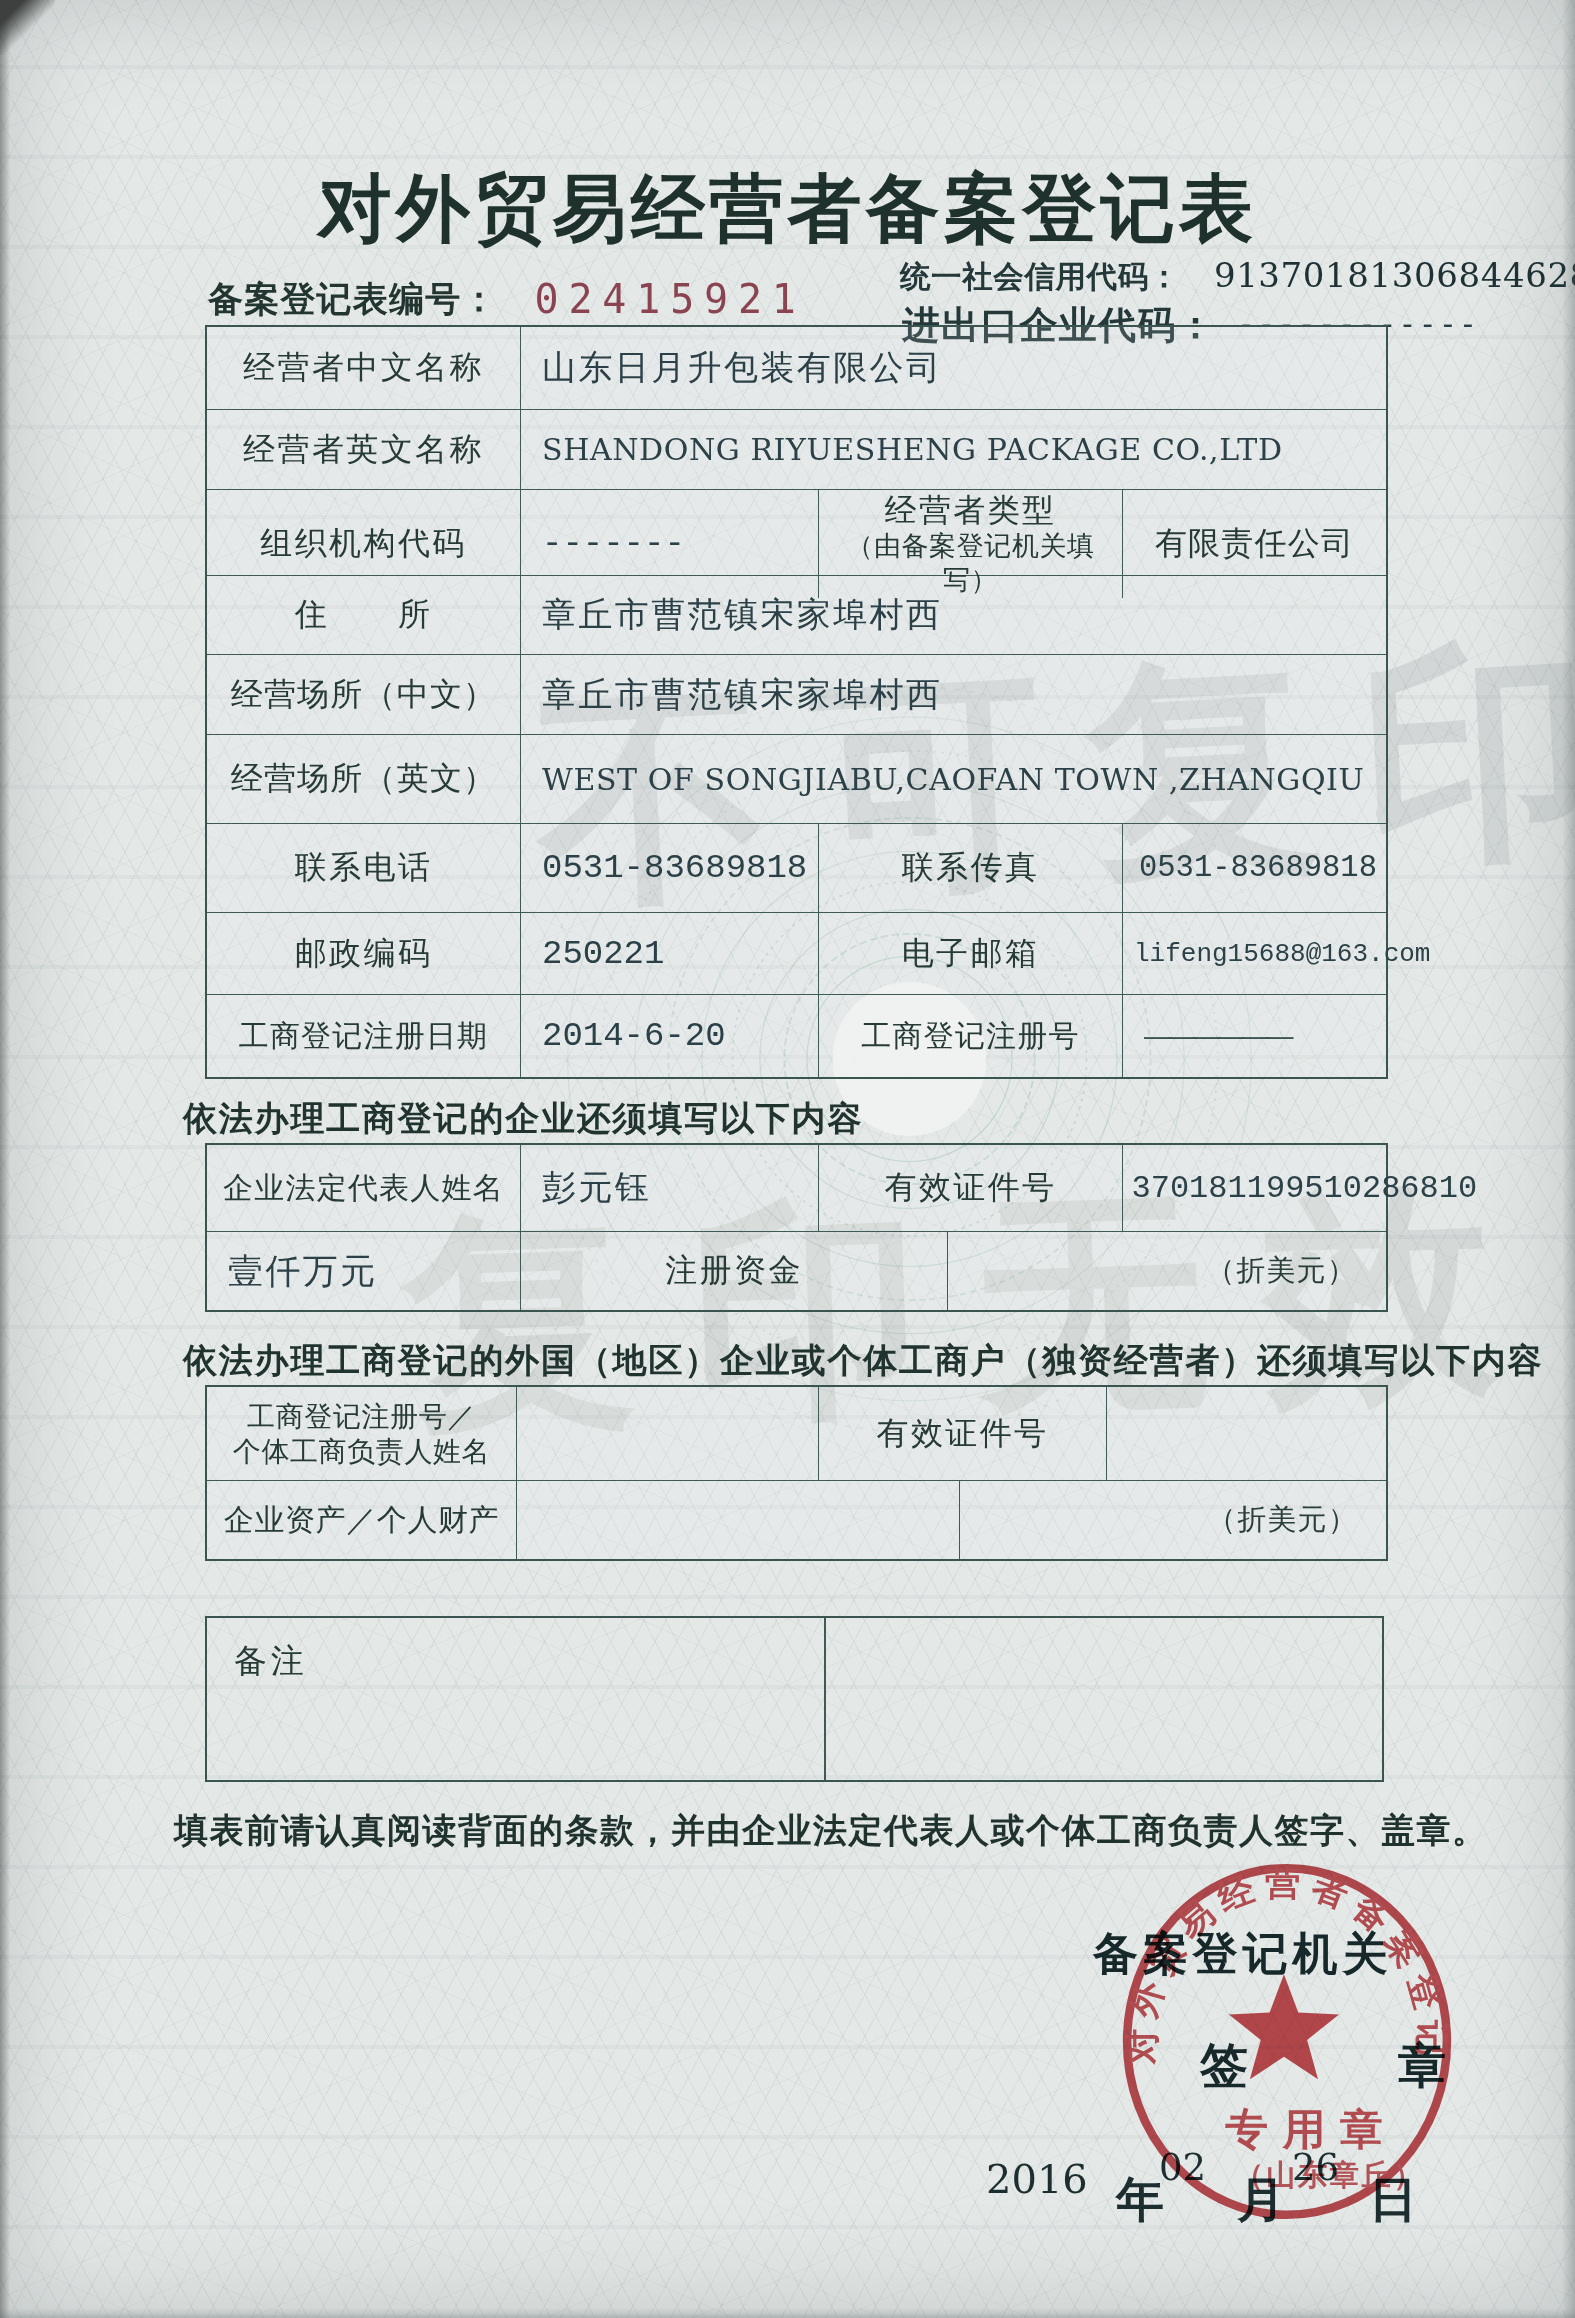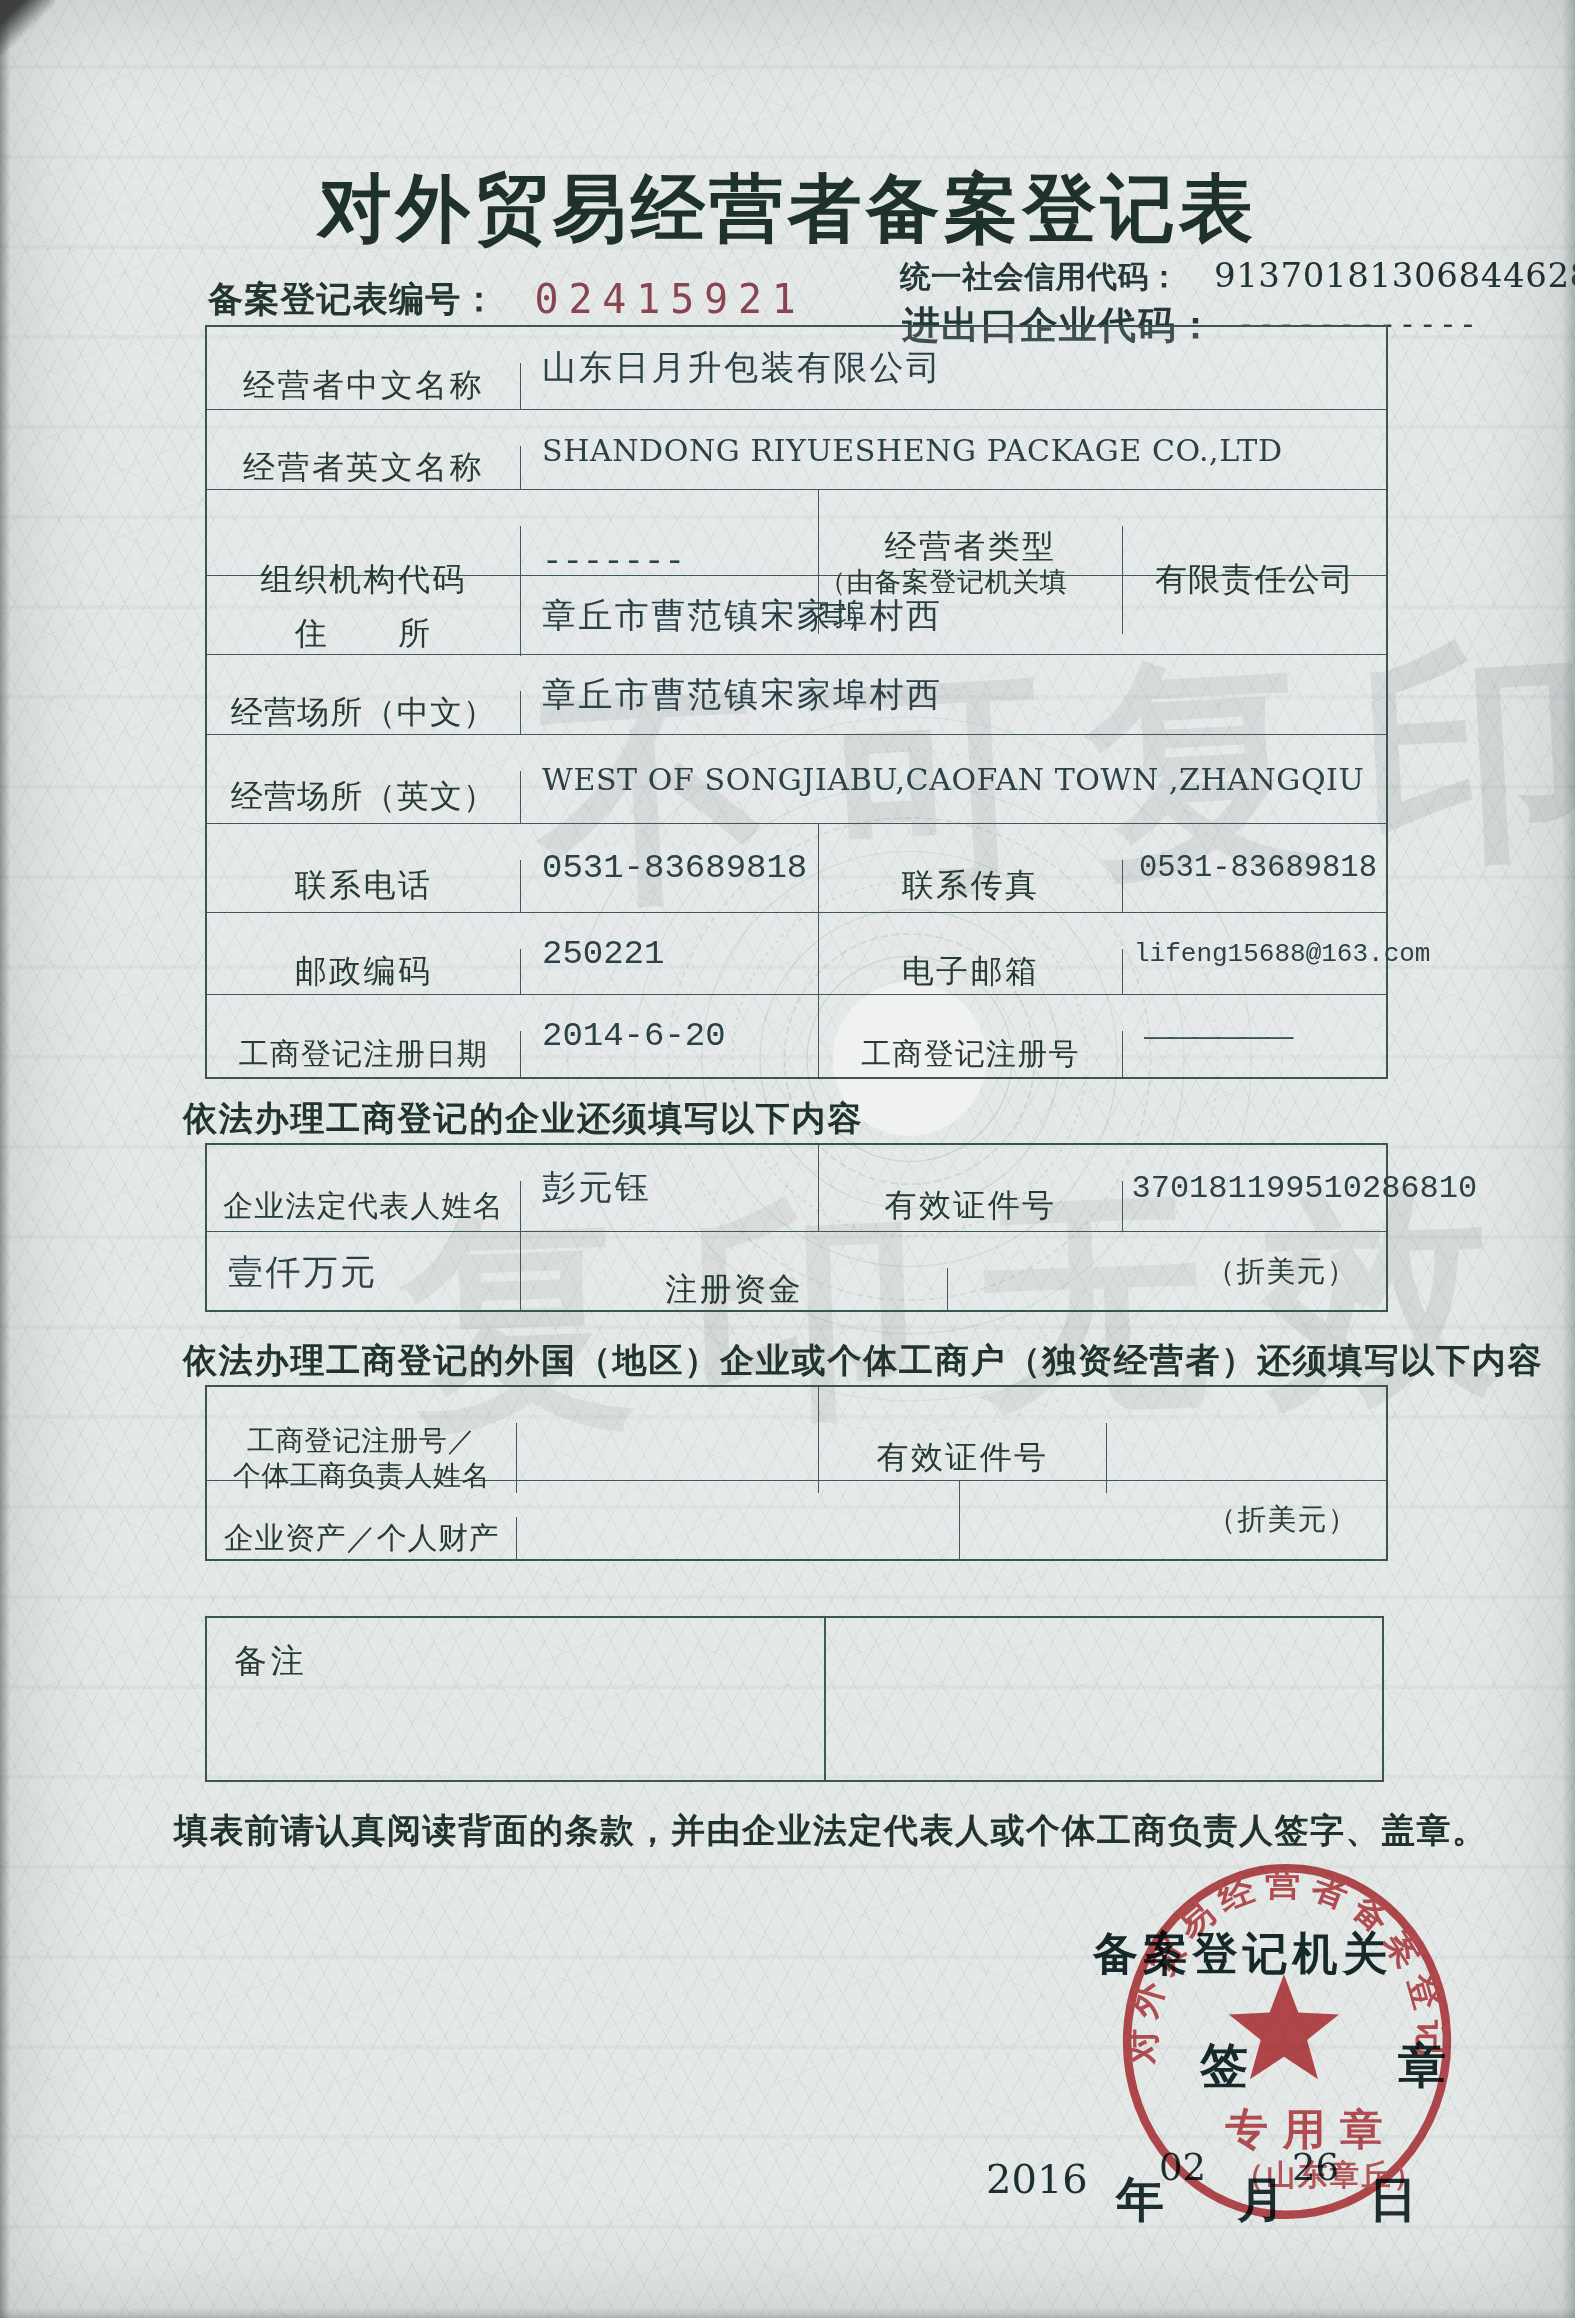--- a/index.html
+++ b/index.html
@@ -38,21 +38,21 @@
   .code-line1 .val{font-family:"DejaVu Serif",serif;font-size:34px;margin-left:34px;letter-spacing:0.6px;color:#1e3134;}
   .code-line2{left:902px;top:300px;white-space:nowrap;}
   .code-line2 .lbl{font-size:38px;font-weight:bold;letter-spacing:1.2px;}
   .code-line2 .val{font-family:"DejaVu Sans Mono",monospace;font-size:30.5px;letter-spacing:1.8px;margin-left:21.4px;color:#2a3f44;vertical-align:3.7px;}
   
   .tbl{border:2.4px solid #3a5450;background:rgba(244,247,246,.12);}
   .trow{display:grid;border-bottom:1.8px solid #3f5a56;}
   .trow:last-child{border-bottom:none;}
   .cell{border-right:1.8px solid #3f5a56;display:flex;align-items:center;min-width:0;}
   .cell:last-child{border-right:none;}
-  .lblc{justify-content:center;font-size:32px;letter-spacing:2.4px;color:#263a36;margin-top:36px;}
+  .lblc{justify-content:center;text-align:center;font-size:32px;letter-spacing:2.4px;color:#263a36;}
   .valc{padding-left:21px;color:#2b4147;}
   .cnval{font-size:34px;letter-spacing:2.4px;}
   .enval{font-family:"DejaVu Serif",serif;font-size:30px;letter-spacing:0.6px;}
   .monoval{font-family:"Liberation Mono",monospace;font-size:34px;letter-spacing:0;}
   .two-line{flex-direction:column;justify-content:center;line-height:1.25;}
   .sub{font-size:27px;letter-spacing:0.6px;}
   .sechead{font-size:34px;font-weight:bold;letter-spacing:1.8px;color:#20332f;white-space:nowrap;}
   .usd{justify-content:flex-end;padding-right:28px;font-size:29px;letter-spacing:1.2px;color:#2a3e3a;}
   .remarks{border:2.4px solid #3a5450;}
   .remarks .divider{position:absolute;left:617px;top:0;bottom:0;width:1.8px;background:#3f5a56;}

